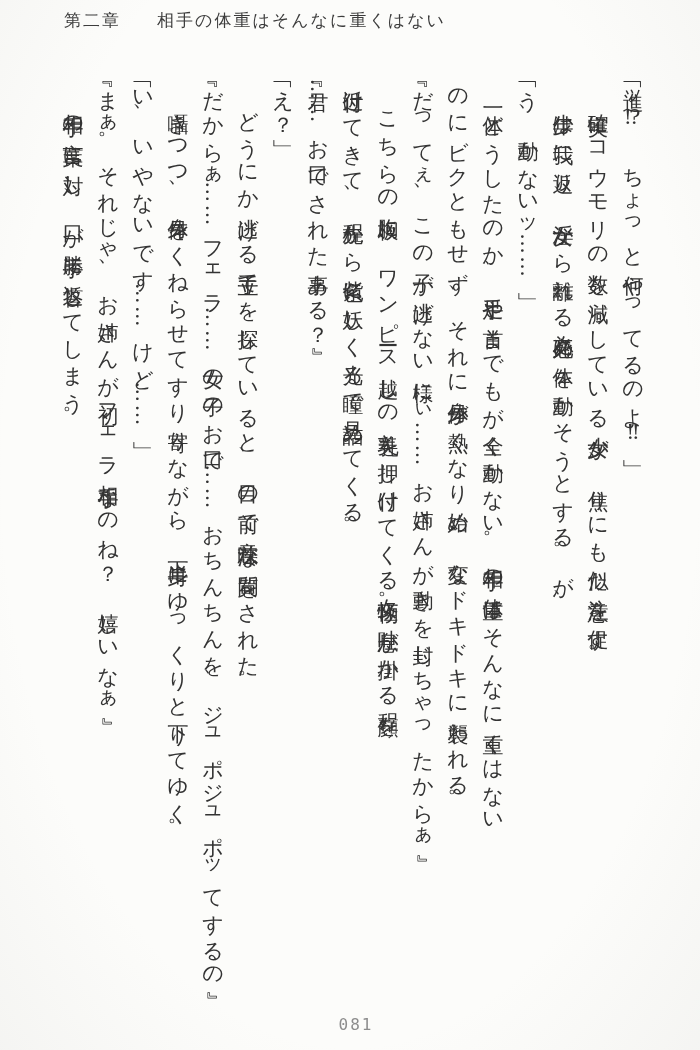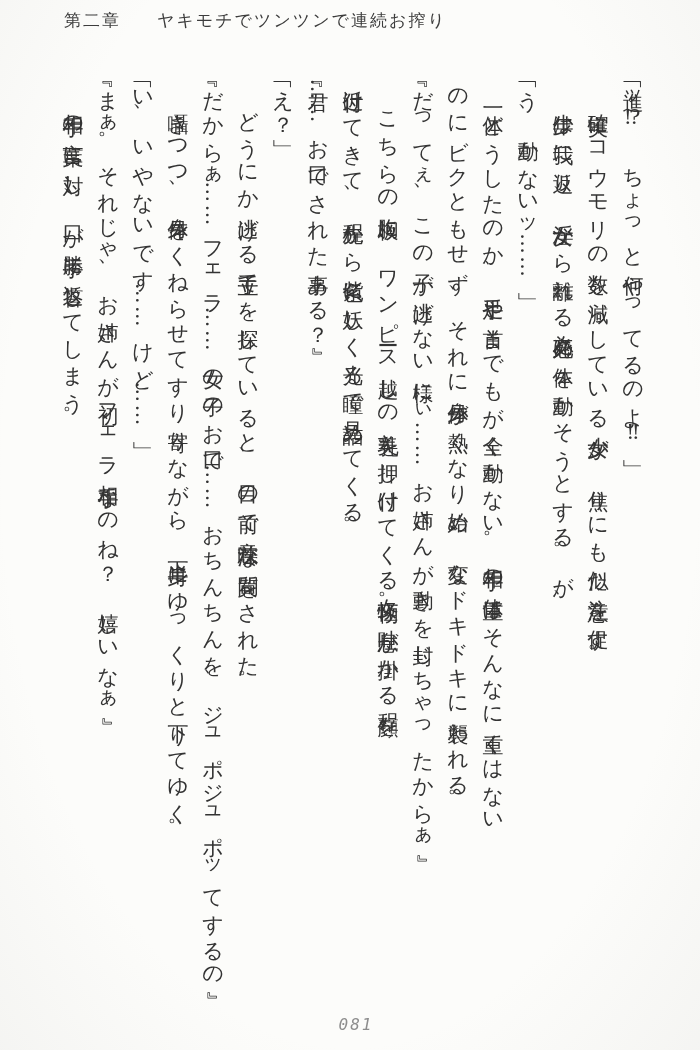--- a/index.html
+++ b/index.html
@@ -62,30 +62,29 @@
   .page-number {
     position: absolute;
     bottom: 16px;
     left: 12px;
     right: 0;
     text-align: center;
     font-family: "DejaVu Sans Mono", "Liberation Mono", monospace;
     font-size: 16px;
     letter-spacing: 2px;
     color: #8d8d8d;
-    font-style: italic;
   }
 </style>
 </head>
 <body>
 
 <div class="paper"></div>
 
 <header class="page-header">
-  <span class="chapter">第二章</span><span>ヤキモチでツンツンで連続お搾り</span>
+  <span class="chapter">第二章</span><span>相手の体重はそんなに重くはない</span>
 </header>
 
 <main class="vtext">
   <p>「進ッ⁉　ちょっと何やってるのよ‼」</p>
   <p class="indent">確実にコウモリの数を減らしている少女が、焦りにも似た注意を促す。</p>
   <p class="indent">少年は我に返り、淫女から離れる為必死に体を動かそうとする。が、</p>
   <p>「う、動かないッ……」</p>
   <p class="indent">一体どうしたのか、手足や首までもが全く動かない。相手の体重はそんなに重くはない</p>
   <p>のにビクともせず、それに身体が熱くなり始め、変なドキドキに襲われる。</p>
   <p>『だってぇ、この子が逃げない様にぃ……お姉さんが動きを封じちゃったからぁ』</p>

